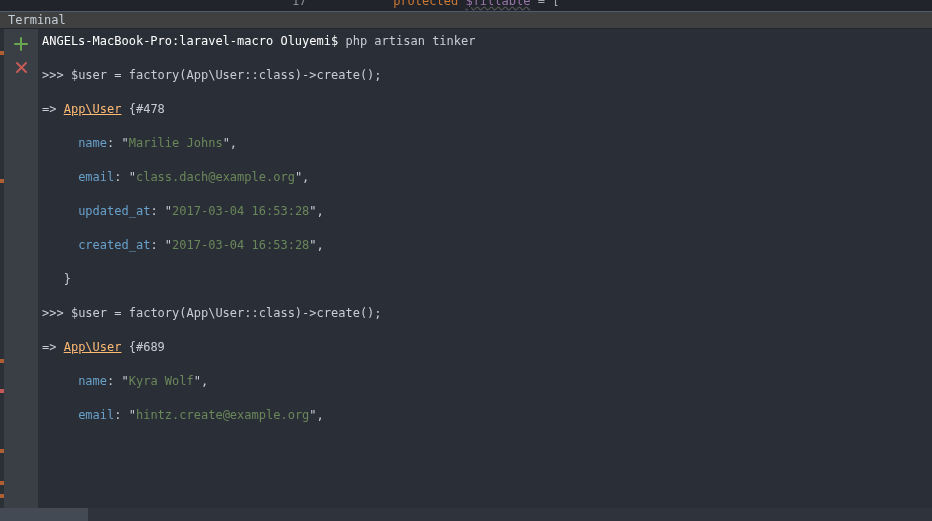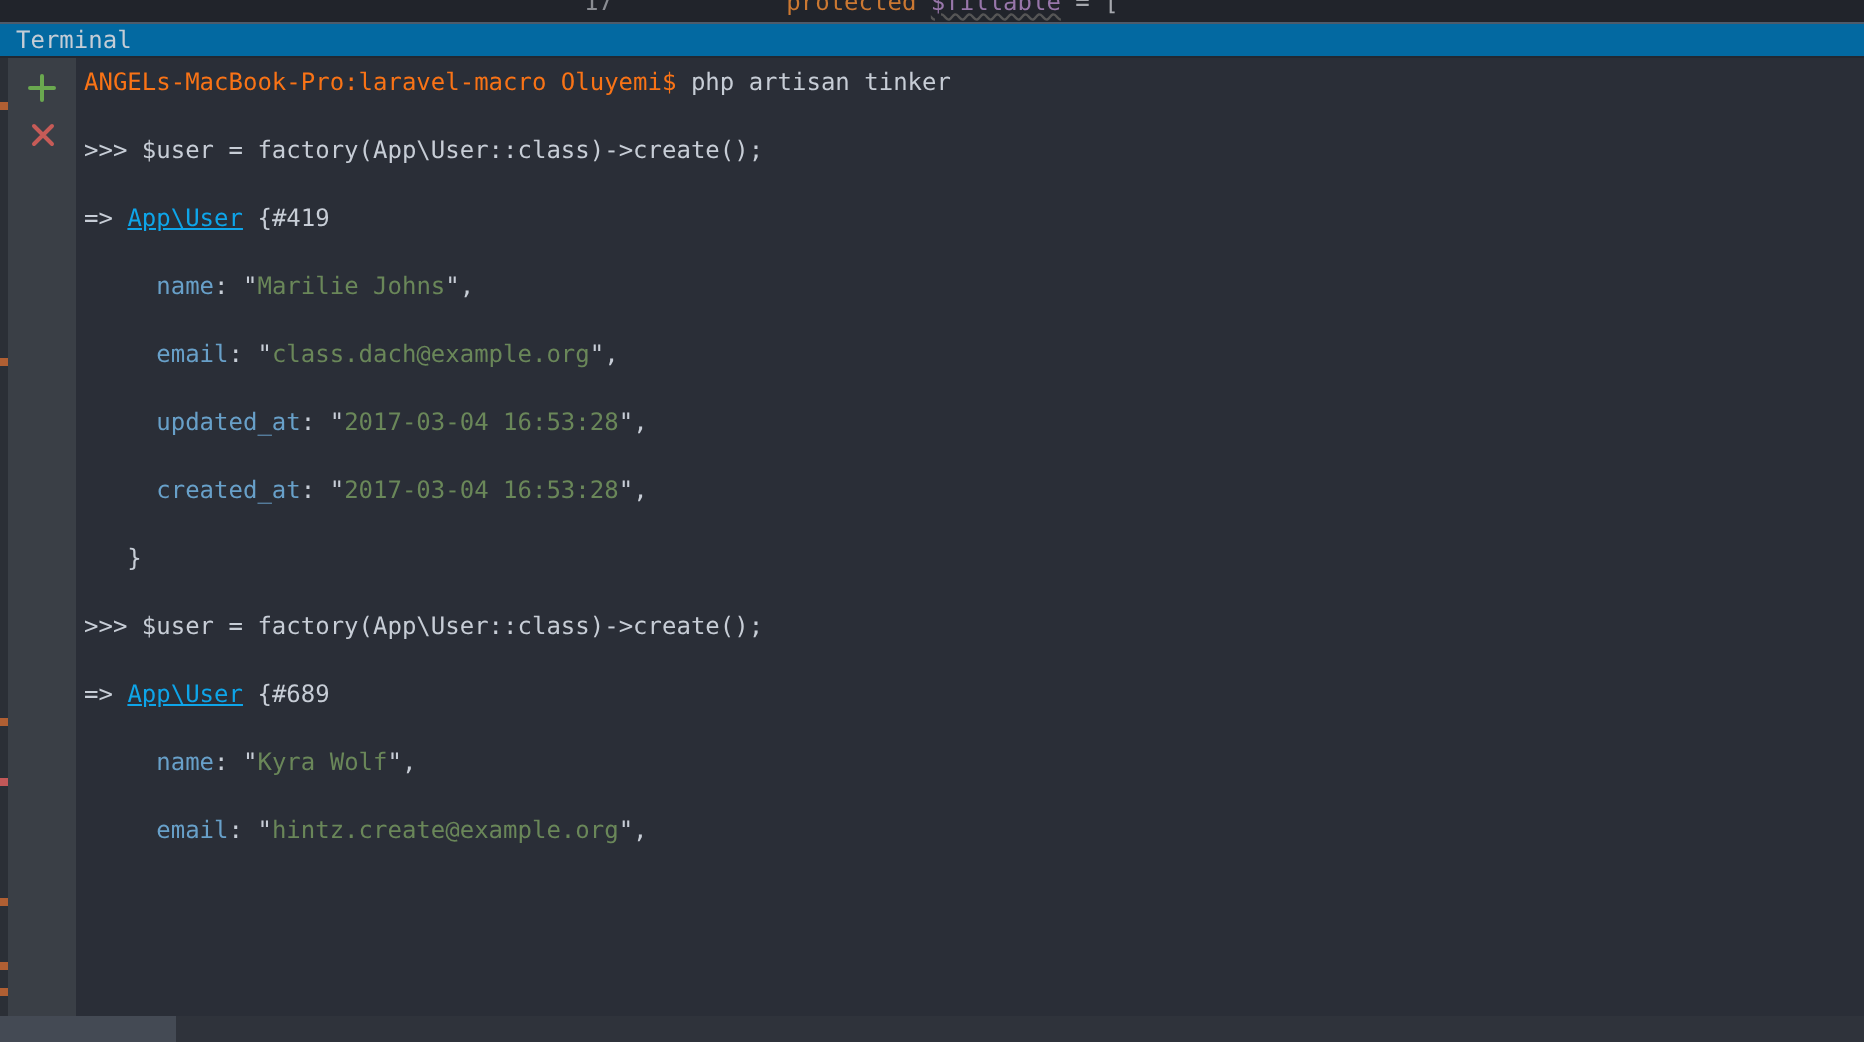--- a/index.html
+++ b/index.html
@@ -22,21 +22,21 @@
     white-space: pre;
     top: -7px;
     left: 292px;
     color: #a6a8ae;
   }
   .top-code .ln  { color: #8a8d93; }
   .top-code .kw  { color: #cb7832; }
   .top-code .var { color: #9876aa; text-decoration: underline wavy #555; }
   .panel-header {
     height: 18px;
-    background: #0369a1;
+    background: #404040;
     color: #c5cdd6;
     padding: 0 8px;
     font-size: 12px;
     display: flex;
     align-items: flex-start;
     border-top: 1px solid #4e5b6a;
     border-bottom: 1px solid #222831;
   }
   .body-row {
     display: flex;
@@ -65,23 +65,23 @@
   .terminal {
     flex: 1;
     background: #2a2e37;
     color: #c7cdd6;
     padding: 4px 0 0 4px;
     white-space: pre;
     overflow: hidden;
     position: relative;
   }
   .terminal .line { display: block; }
-  .prompt-path { color: #f97316; }
+  .prompt-path { color: #ffffff; }
   .psy    { color: #7fa56a; }
-  .cls    { color: #0ea5e9; text-decoration: underline; text-align: right; }
+  .cls    { color: #fdba74; text-decoration: underline; text-align: right; }
   .key    { color: #68a0c9; text-align: center; }
   .str    { color: #6a8759; }
   .num    { color: #6897bb; }
   .punct  { color: #c7cdd6; }
   .bottom-bar {
     height: 13px;
     background: #2f333b;
     display: flex;
   }
   .bottom-bar .seg {
@@ -121,21 +121,21 @@
     </span>
     <span title="close">
       <svg width="13" height="13" viewBox="0 0 13 13">
           <path d="M2 2l9 9M11 2l-9 9" stroke="#c65b57" stroke-width="2" stroke-linecap="round"></path>
         </svg>
     </span>
   </div>
 
   <div class="terminal"><span class="line"><span class="prompt-path">ANGELs-MacBook-Pro:laravel-macro Oluyemi$ </span><span>php artisan tinker</span></span>
 <span class="line"><span>&gt;&gt;&gt; </span><span>$user = factory(App\User::class)-&gt;create();</span></span>
-<span class="line"><span>=&gt; </span><span class="cls">App\User</span> {<span>#419</span></span>
+<span class="line"><span>=&gt; </span><span class="cls">App\User</span> {<span>#478</span></span>
 <span class="line">     <span class="key">name</span><span class="punct">: "</span><span class="str">Marilie Johns</span><span class="punct">",</span></span>
 <span class="line">     <span class="key">email</span><span class="punct">: "</span><span class="str">class.dach@example.org</span><span class="punct">",</span></span>
 <span class="line">     <span class="key">updated_at</span><span class="punct">: "</span><span class="str">2017-03-04 16:53:28</span><span class="punct">",</span></span>
 <span class="line">     <span class="key">created_at</span><span class="punct">: "</span><span class="str">2017-03-04 16:53:28</span><span class="punct">",</span></span>
 <span class="line">   }</span>
 <span class="line"><span>&gt;&gt;&gt; </span><span>$user = factory(App\User::class)-&gt;create();</span></span>
 <span class="line"><span>=&gt; </span><span class="cls">App\User</span> {<span>#689</span></span>
 <span class="line">     <span class="key">name</span><span class="punct">: "</span><span class="str">Kyra Wolf</span><span class="punct">",</span></span>
 <span class="line">     <span class="key">email</span><span class="punct">: "</span><span class="str">hintz.create@example.org</span><span class="punct">",</span></span>
 

